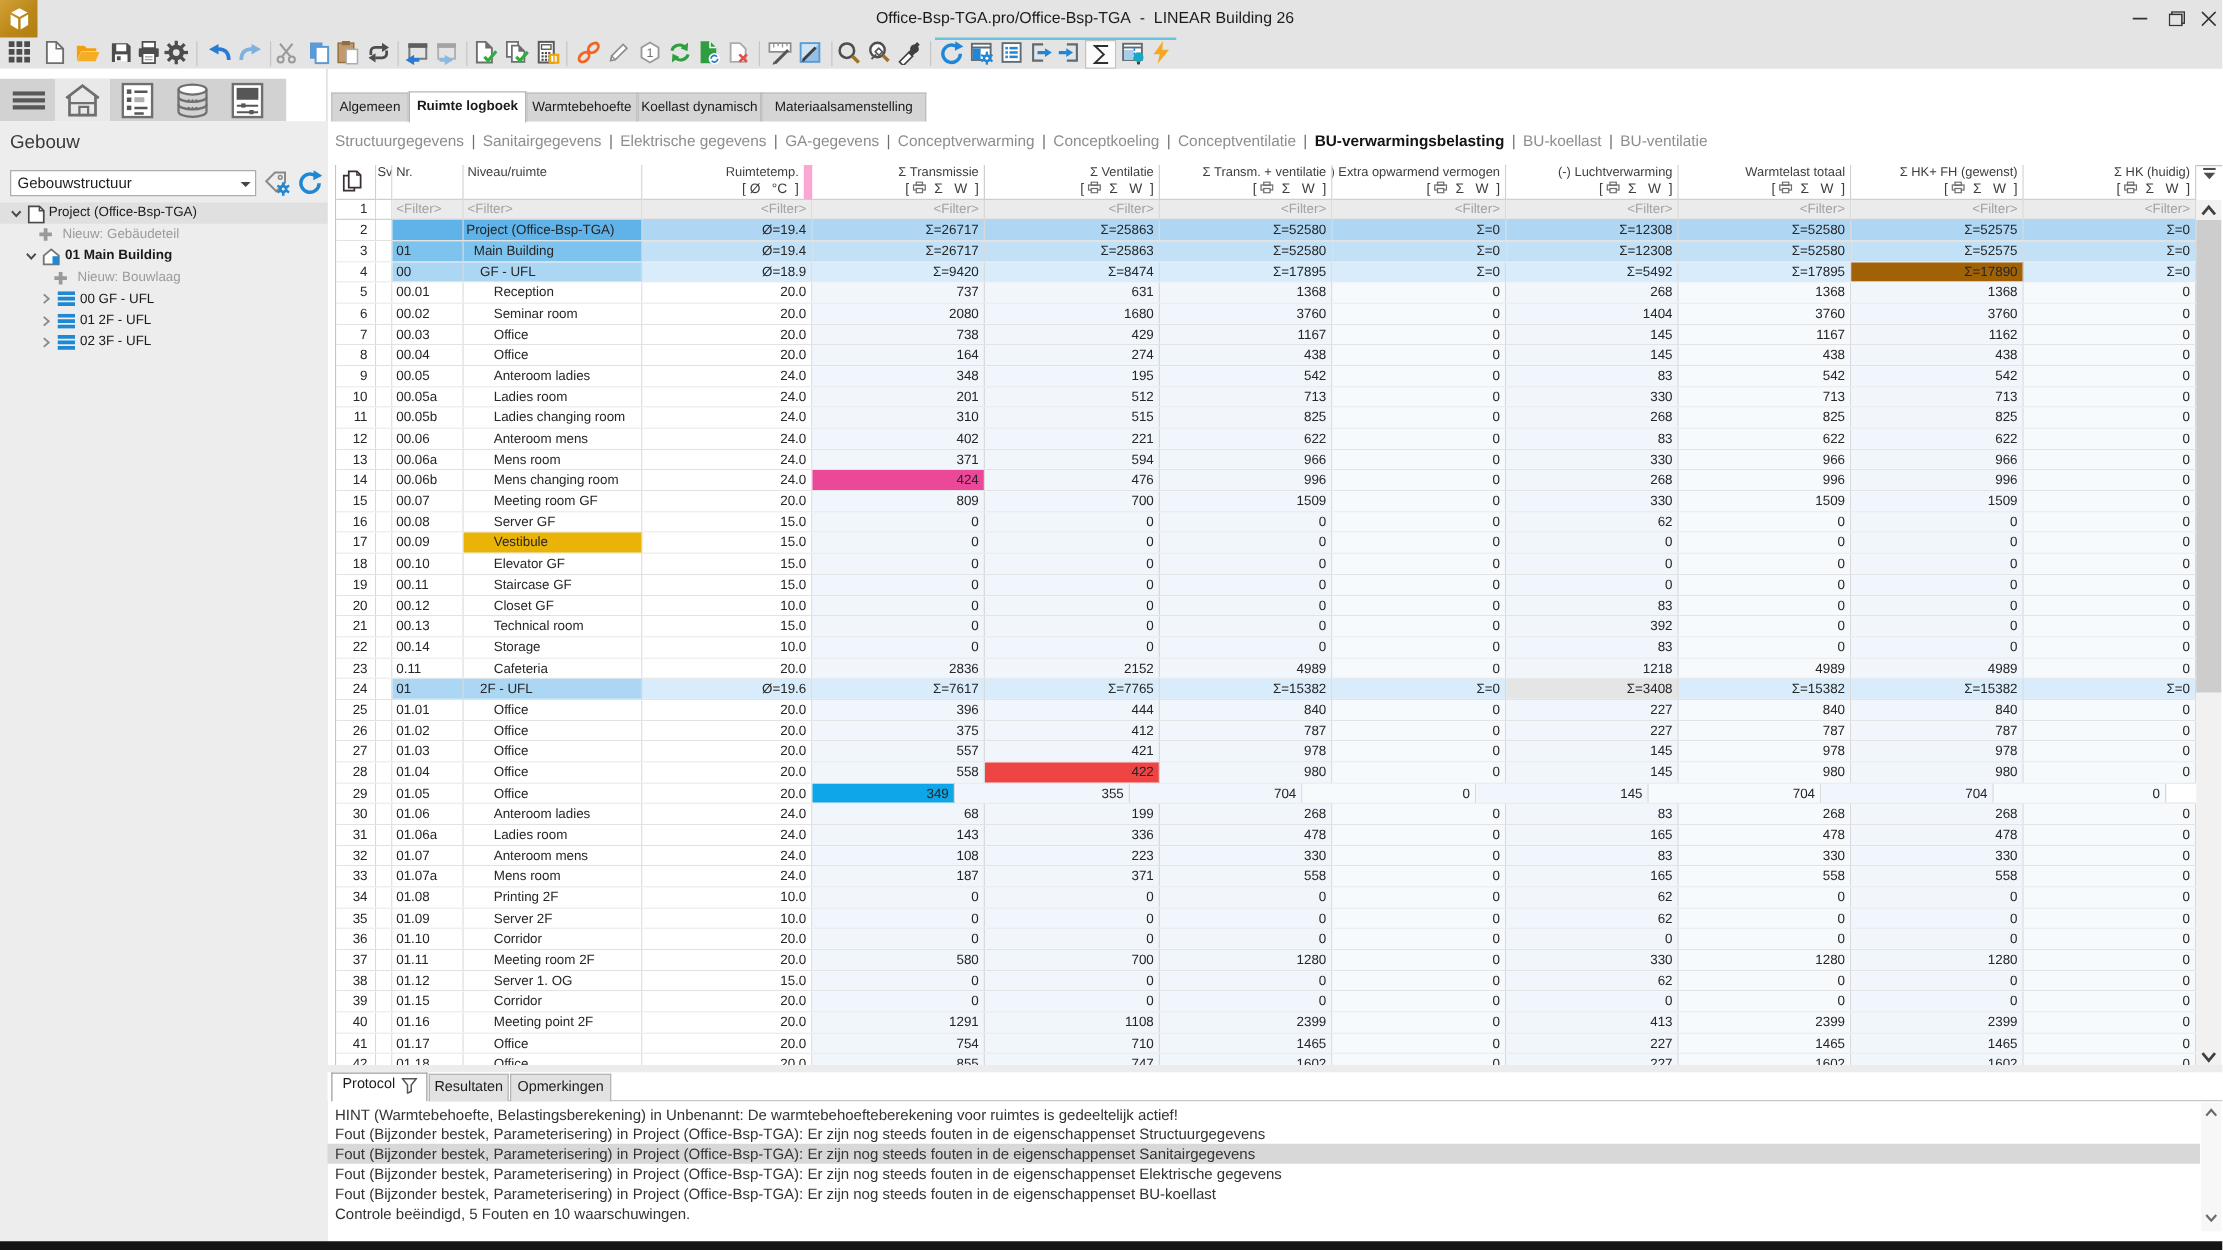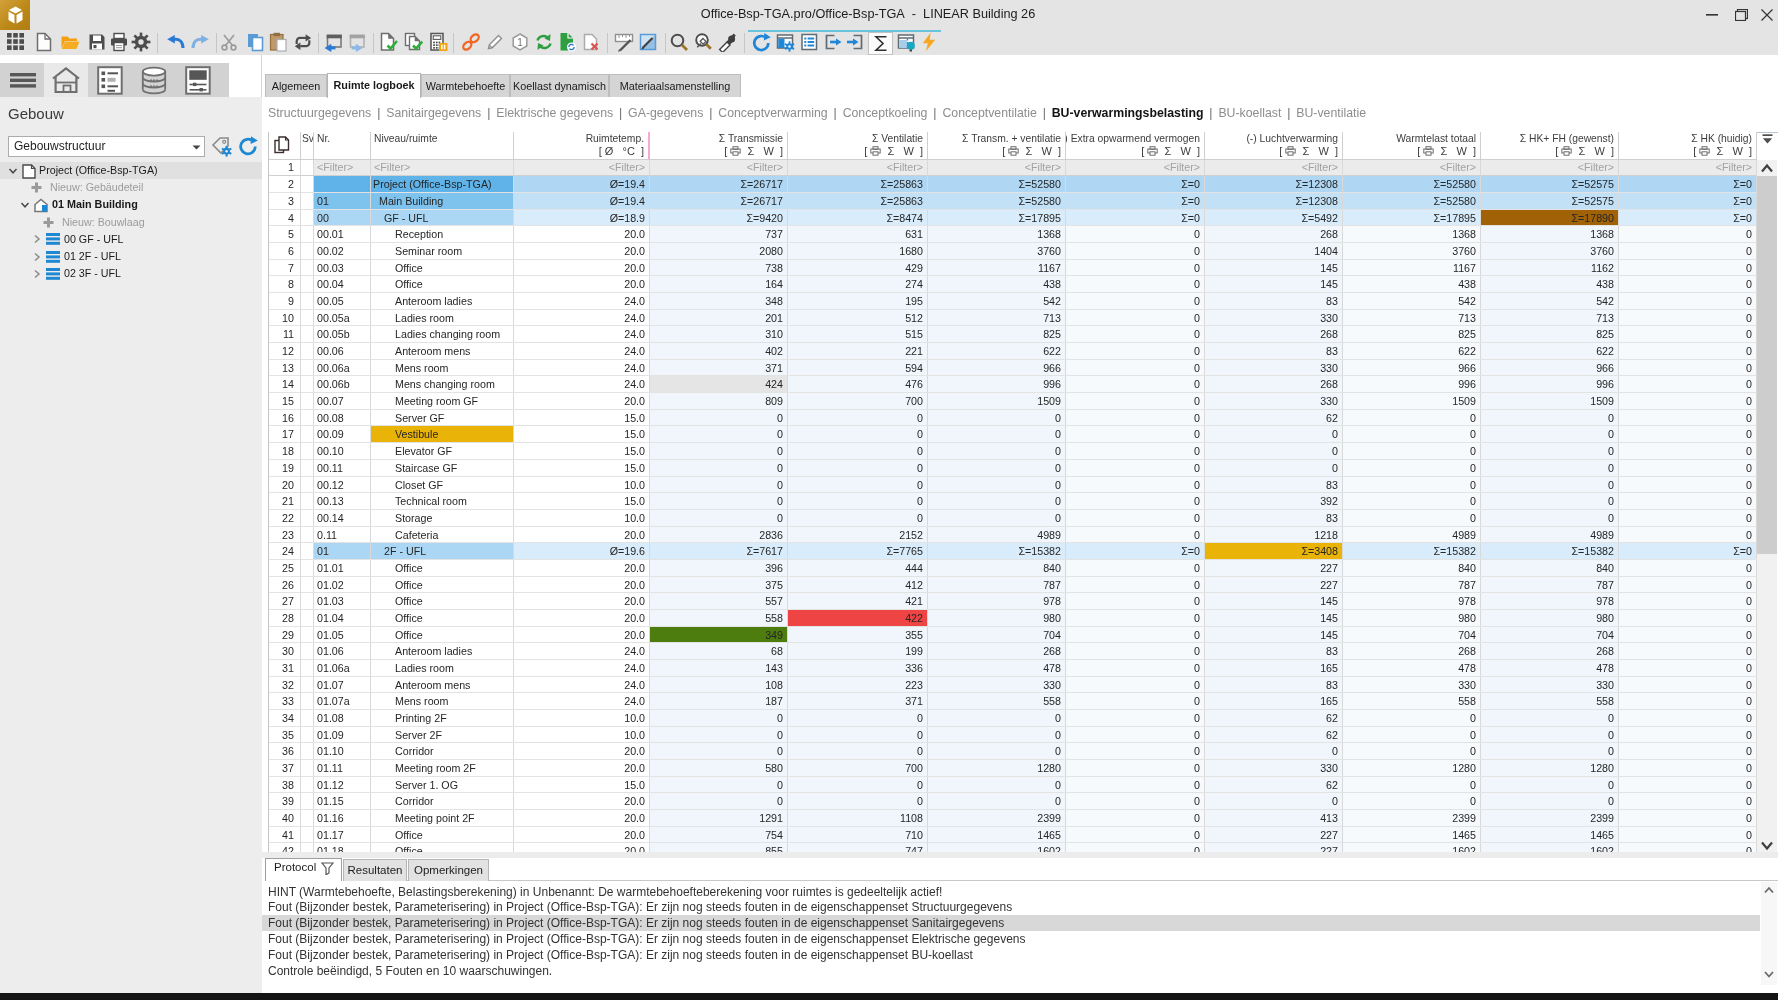--- a/index.html
+++ b/index.html
@@ -395,21 +395,21 @@
 </div>
 <div class="abs" style="left:301px;top:132.0px;width:13px;height:28.0px;border-right:1px solid #cfcfcf;border-bottom:1px solid #cfcfcf;background:#fff;overflow:hidden">
 <div style="position:absolute;left:1px;top:1px;font-size:10.3px;color:#3d3d3d;white-space:nowrap">Sv</div>
 </div>
 <div class="abs" style="left:314px;top:132.0px;width:57px;height:28.0px;border-right:1px solid #cfcfcf;border-bottom:1px solid #cfcfcf;background:#fff;overflow:hidden">
 <div style="position:absolute;left:3px;top:1px;font-size:10.3px;color:#3d3d3d;white-space:nowrap">Nr.</div>
 </div>
 <div class="abs" style="left:371px;top:132.0px;width:143px;height:28.0px;border-right:1px solid #cfcfcf;border-bottom:1px solid #cfcfcf;background:#fff;overflow:hidden">
 <div style="position:absolute;left:3px;top:1px;font-size:10.3px;color:#3d3d3d;white-space:nowrap">Niveau/ruimte</div>
 </div>
-<div class="abs" style="left:514px;top:132.0px;width:136px;height:28.0px;border-right:2px solid #f9a8d4;border-bottom:1px solid #cfcfcf;background:#fff;overflow:hidden">
+<div class="abs" style="left:514px;top:132.0px;width:136px;height:28.0px;border-right:7px solid #f9a8d4;border-bottom:1px solid #cfcfcf;background:#fff;overflow:hidden">
 <div style="position:absolute;right:4px;top:1px;font-size:10.3px;color:#3d3d3d;white-space:nowrap">Ruimtetemp.</div>
 <div style="position:absolute;right:4px;top:13px;font-size:11px;color:#3d3d3d;white-space:nowrap">[ Ø&nbsp;&nbsp;&nbsp;°C&nbsp;&nbsp;]</div>
 </div>
 <div class="abs" style="left:650px;top:132.0px;width:138px;height:28.0px;border-right:1px solid #cfcfcf;border-bottom:1px solid #cfcfcf;background:#fff;overflow:hidden">
 <div style="position:absolute;right:4px;top:1px;font-size:10.3px;color:#3d3d3d;white-space:nowrap">Σ Transmissie</div>
 <div style="position:absolute;right:4px;top:13px;font-size:11px;color:#3d3d3d;white-space:nowrap">[&nbsp;<svg width="11" height="10" viewBox="0 0 11 10" style="vertical-align:-1px">
         <rect x="3" y="0.7" width="5" height="2.6" fill="none" stroke="#6e6e6e" stroke-width="1"></rect>
         <rect x="0.8" y="3" width="9.4" height="4" fill="none" stroke="#6e6e6e" stroke-width="1"></rect>
         <rect x="3" y="5.8" width="5" height="3.4" fill="#fff" stroke="#6e6e6e" stroke-width="1"></rect>
       </svg>&nbsp;&nbsp;Σ&nbsp;&nbsp;&nbsp;W&nbsp;&nbsp;]</div>
@@ -692,21 +692,21 @@
       <div class="num" style="width:138px;background:#f7fafd">966</div>
       <div class="num" style="width:138px;background:#f0f6fb">966</div>
       <div class="num" style="width:138px;background:#f7fafd">0</div>
     </div>
 <div class="row" style="left:0;top:200.16px;border-bottom:1px solid #e3e3e3;height:16.68px">
       <div class="rn" style="width:32px">14</div>
       <div class="sv" style="width:13px"></div>
       <div style="width:57px;background:#fff;padding-left:3px">00.06b</div>
       <div style="width:143px;background:#fff;padding-left:24px">Mens changing room</div>
       <div class="num" style="width:136px;background:#fff">24.0</div>
-      <div class="num" style="width:138px;background:#e5e5e5">424</div>
+      <div class="num" style="width:138px;background:#ec4899">424</div>
       <div class="num" style="width:140px;background:#f0f6fb">476</div>
       <div class="num" style="width:138px;background:#f0f6fb">996</div>
       <div class="num" style="width:139px;background:#f7fafd">0</div>
       <div class="num" style="width:138px;background:#f0f6fb">268</div>
       <div class="num" style="width:138px;background:#f7fafd">996</div>
       <div class="num" style="width:138px;background:#f0f6fb">996</div>
       <div class="num" style="width:138px;background:#f7fafd">0</div>
     </div>
 <div class="row" style="left:0;top:216.84px;border-bottom:1px solid #e3e3e3;height:16.68px">
       <div class="rn" style="width:32px">15</div>
@@ -846,21 +846,21 @@
 <div class="row" style="left:0;top:366.96px;border-bottom:1px solid #e3e3e3;height:16.68px">
       <div class="rn" style="width:32px">24</div>
       <div class="sv" style="width:13px"></div>
       <div style="width:57px;background:#abd7f4;padding-left:3px">01</div>
       <div style="width:143px;background:#abd7f4;padding-left:13px">2F - UFL</div>
       <div class="num" style="width:136px;background:#d8ecfb">Ø=19.6</div>
       <div class="num" style="width:138px;background:#d8ecfb">Σ=7617</div>
       <div class="num" style="width:140px;background:#d8ecfb">Σ=7765</div>
       <div class="num" style="width:138px;background:#d8ecfb">Σ=15382</div>
       <div class="num" style="width:139px;background:#d8ecfb">Σ=0</div>
-      <div class="num" style="width:138px;background:#eab308">Σ=3408</div>
+      <div class="num" style="width:138px;background:#e5e5e5">Σ=3408</div>
       <div class="num" style="width:138px;background:#d8ecfb">Σ=15382</div>
       <div class="num" style="width:138px;background:#d8ecfb">Σ=15382</div>
       <div class="num" style="width:138px;background:#d8ecfb">Σ=0</div>
     </div>
 <div class="row" style="left:0;top:383.64px;border-bottom:1px solid #e3e3e3;height:16.68px">
       <div class="rn" style="width:32px">25</div>
       <div class="sv" style="width:13px"></div>
       <div style="width:57px;background:#fff;padding-left:3px">01.01</div>
       <div style="width:143px;background:#fff;padding-left:24px">Office</div>
       <div class="num" style="width:136px;background:#fff">20.0</div>
@@ -917,21 +917,21 @@
       <div class="num" style="width:138px;background:#f7fafd">980</div>
       <div class="num" style="width:138px;background:#f0f6fb">980</div>
       <div class="num" style="width:138px;background:#f7fafd">0</div>
     </div>
 <div class="row" style="left:0;top:450.36px;border-bottom:1px solid #e3e3e3;height:16.68px">
       <div class="rn" style="width:32px">29</div>
       <div class="sv" style="width:13px"></div>
       <div style="width:57px;background:#fff;padding-left:3px">01.05</div>
       <div style="width:143px;background:#fff;padding-left:24px">Office</div>
       <div class="num" style="width:136px;background:#fff">20.0</div>
-      <div class="num" style="width:138px;background:#4d7c0f">349</div>
+      <div class="num" style="width:114px;background:#0ea5e9">349</div>
       <div class="num" style="width:140px;background:#f0f6fb">355</div>
       <div class="num" style="width:138px;background:#f0f6fb">704</div>
       <div class="num" style="width:139px;background:#f7fafd">0</div>
       <div class="num" style="width:138px;background:#f0f6fb">145</div>
       <div class="num" style="width:138px;background:#f7fafd">704</div>
       <div class="num" style="width:138px;background:#f0f6fb">704</div>
       <div class="num" style="width:138px;background:#f7fafd">0</div>
     </div>
 <div class="row" style="left:0;top:467.03999999999996px;border-bottom:1px solid #e3e3e3;height:16.68px">
       <div class="rn" style="width:32px">30</div>

